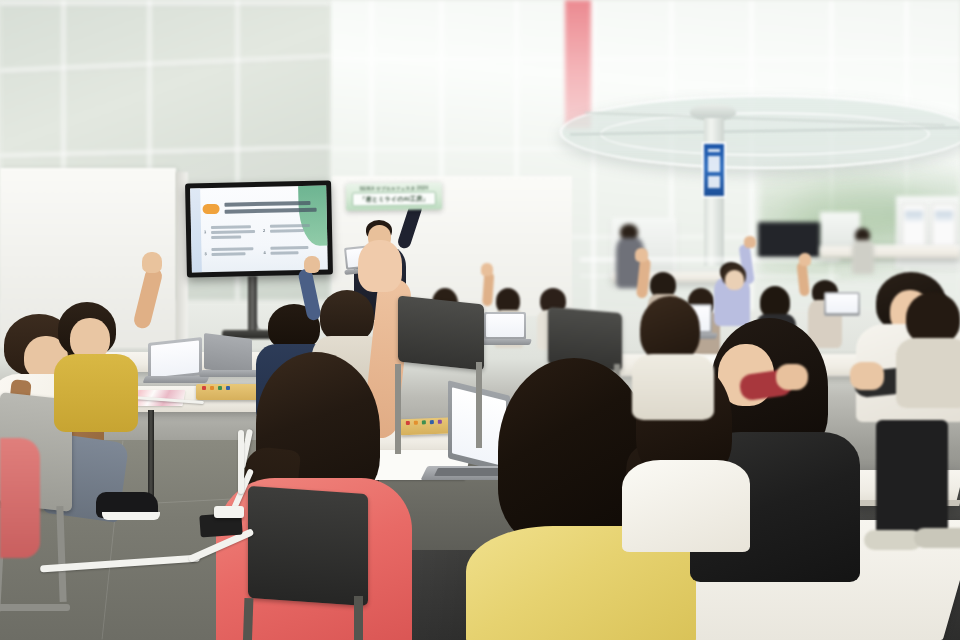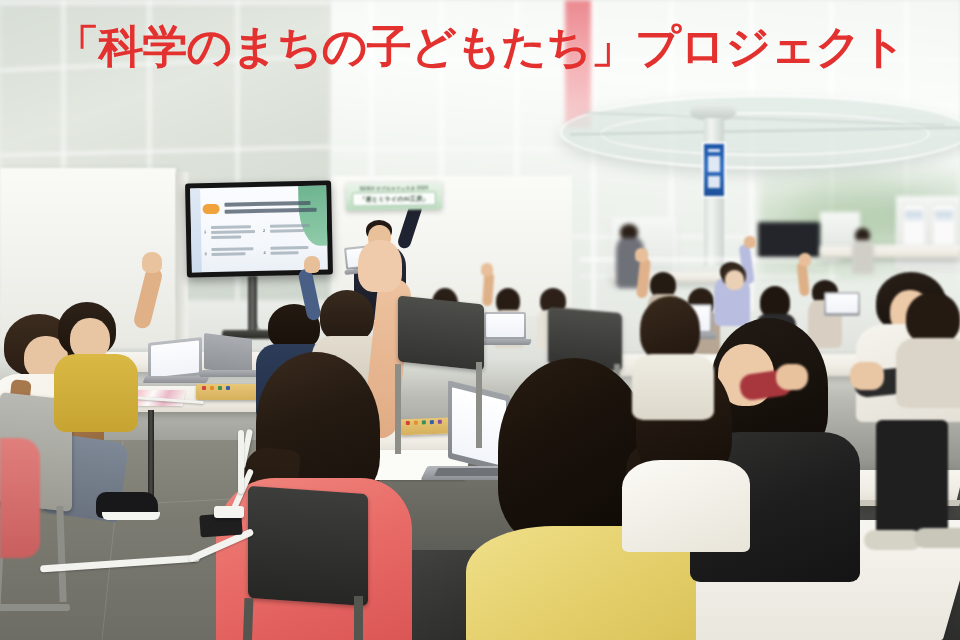--- a/index.html
+++ b/index.html
@@ -559,17 +559,14 @@
   <div class="layer" style="left:0px;top:438px;width:40px;height:120px;background:linear-gradient(180deg,#e07f7c,#c95f5f);border-radius:0 20px 16px 0;filter:blur(1px);"></div>
 
   <div class="cable" style="left:40px;top:560px;width:160px;height:7px;transform:rotate(-4deg);"></div>
   <div class="cable" style="left:186px;top:542px;width:70px;height:7px;transform:rotate(-24deg);"></div>
   <div class="cable" style="left:212px;top:492px;width:56px;height:6px;transform:rotate(-66deg);"></div>
   <div class="cable" style="left:226px;top:446px;width:40px;height:6px;transform:rotate(-78deg);"></div>
   <div class="blackbox" style="left:200px;top:514px;width:42px;height:22px;transform:rotate(-4deg);"></div>
   <div class="powerstrip" style="left:214px;top:506px;width:30px;height:12px;"></div>
   <div class="cable" style="left:238px;top:430px;width:6px;height:64px;border-radius:3px;"></div>
 
-  <div class="layer title-wrap">
-    <div class="title">「科学のまちの子どもたち」プロジェクト</div>
-  </div>
 
 </div>
 
 </body></html>

